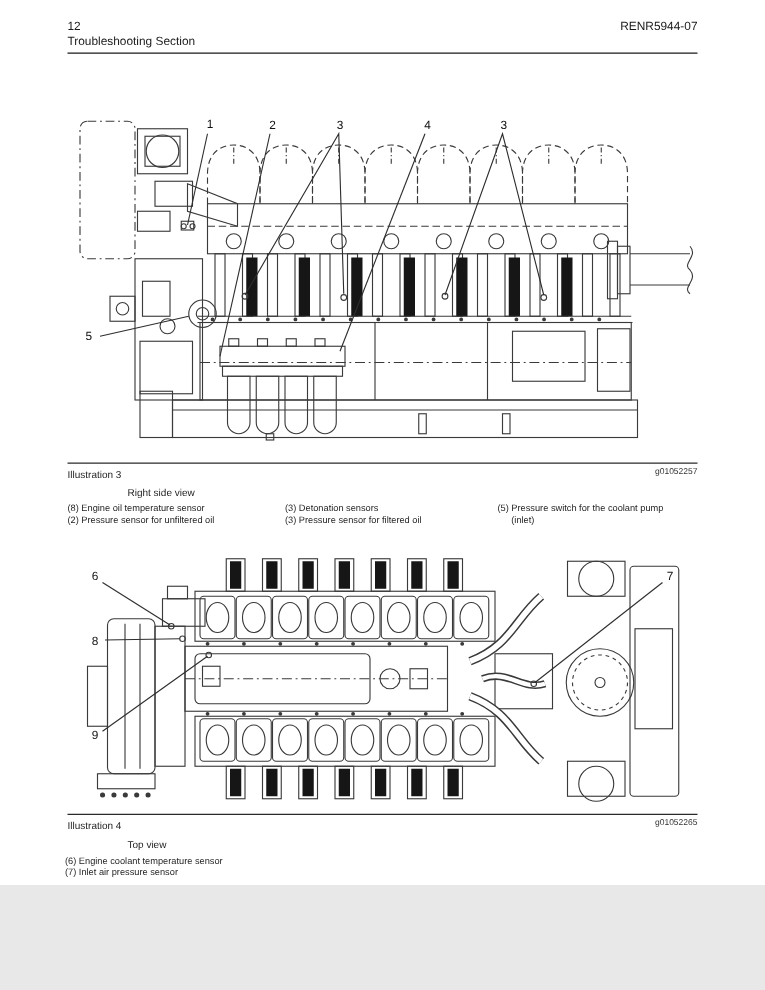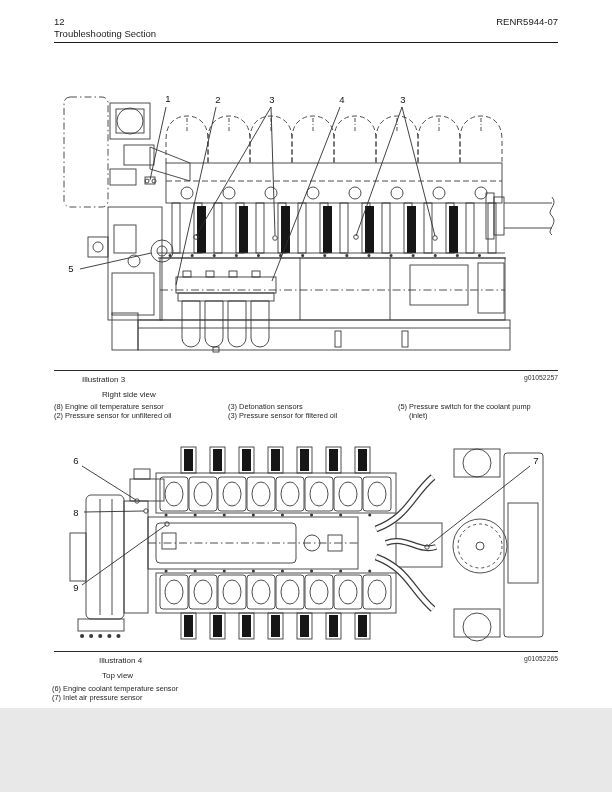--- a/index.html
+++ b/index.html
@@ -9,21 +9,21 @@
     margin:0 auto;
   }
   .abs{position:absolute;}
   .hdr-pagenum{left:54px;top:16px;font-size:9.5px;}
   .hdr-section{left:54px;top:28px;font-size:9.5px;}
   .hdr-doc{right:54px;top:16px;font-size:9.5px;text-align:right;}
   .rule{left:54px;width:504px;height:1px;background:#1a1a1a;}
   .rule-hdr{top:42px;}
   .rule-cap1{top:370px;background:#2a2a2a;height:1px;}
   .rule-cap2{top:651px;background:#2a2a2a;height:1px;}
-  .cap-label{font-size:8px;color:#1f1f1f;margin-left:28px;}
+  .cap-label{font-size:8px;color:#1f1f1f;}
   .cap-id{font-size:6.8px;color:#333;text-align:right;}
   .cap-view{font-size:8px;color:#1f1f1f;padding-left:48px;}
   .legend-line{font-size:7.4px;color:#1f1f1f;line-height:9.3px;white-space:nowrap;}
   .indent{padding-left:11px;}
   svg{display:block;}
   svg text{font-family:"Liberation Sans",sans-serif;fill:#111;}
   .callout-num{font-size:9.5px;}
   .ln{stroke:#3a3a3a;stroke-width:0.9;fill:none;}
   .leader{stroke:#2e2e2e;stroke-width:0.9;fill:none;}
 </style>
@@ -284,21 +284,21 @@
 
     <g text-anchor="middle">
       <text class="callout-num" x="20" y="21">6</text>
       <text class="callout-num" x="480" y="21">7</text>
       <text class="callout-num" x="20" y="73">8</text>
       <text class="callout-num" x="20" y="148">9</text>
     </g>
   </svg>
 
   <div class="abs rule rule-cap2"></div>
-  <div class="abs cap-label" style="left:59px;top:656px;padding-left:12px;">Illustration 4</div>
+  <div class="abs cap-label" style="left:42px;top:656px;padding-left:12px;">Illustration 4</div>
   <div class="abs cap-id" style="right:54px;top:655px;">g01052265</div>
   <div class="abs cap-view" style="left:54px;top:671px;">Top view</div>
   <div class="abs" style="left:52px;top:684px;">
     <div class="legend-line">(6) Engine coolant temperature sensor</div>
     <div class="legend-line">(7) Inlet air pressure sensor</div>
   </div>
 
 </div>
 
 </body></html>

